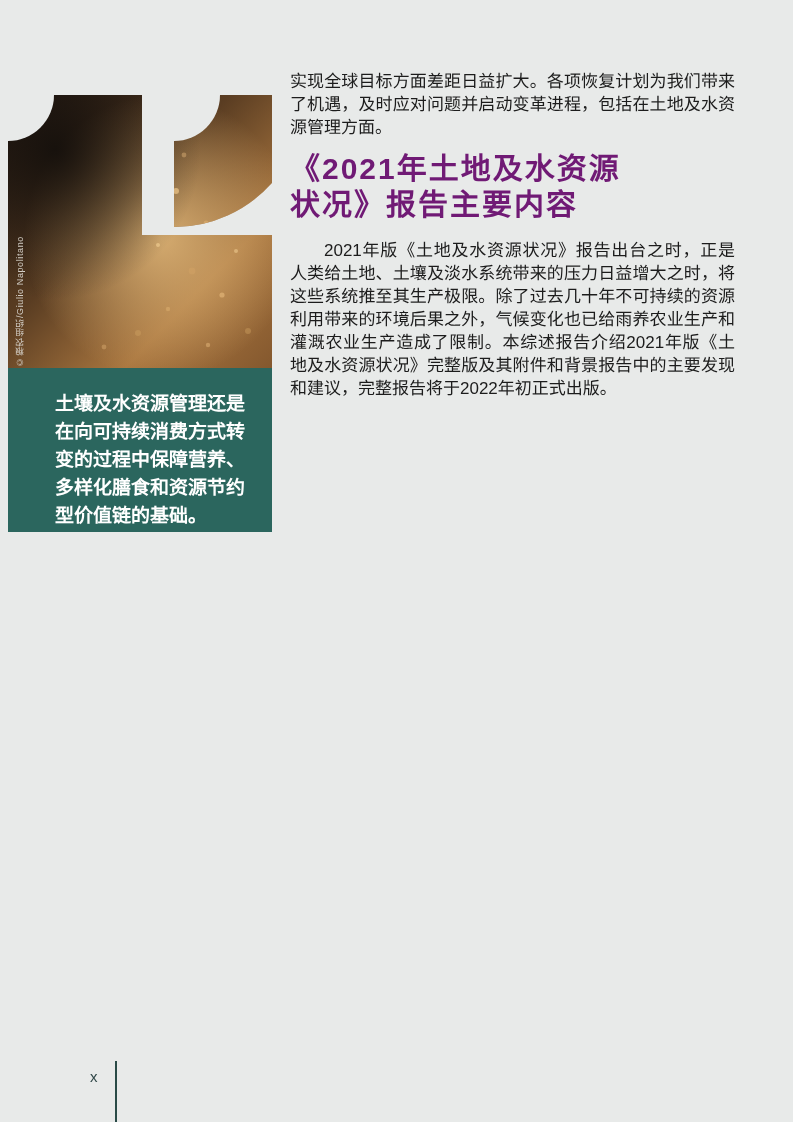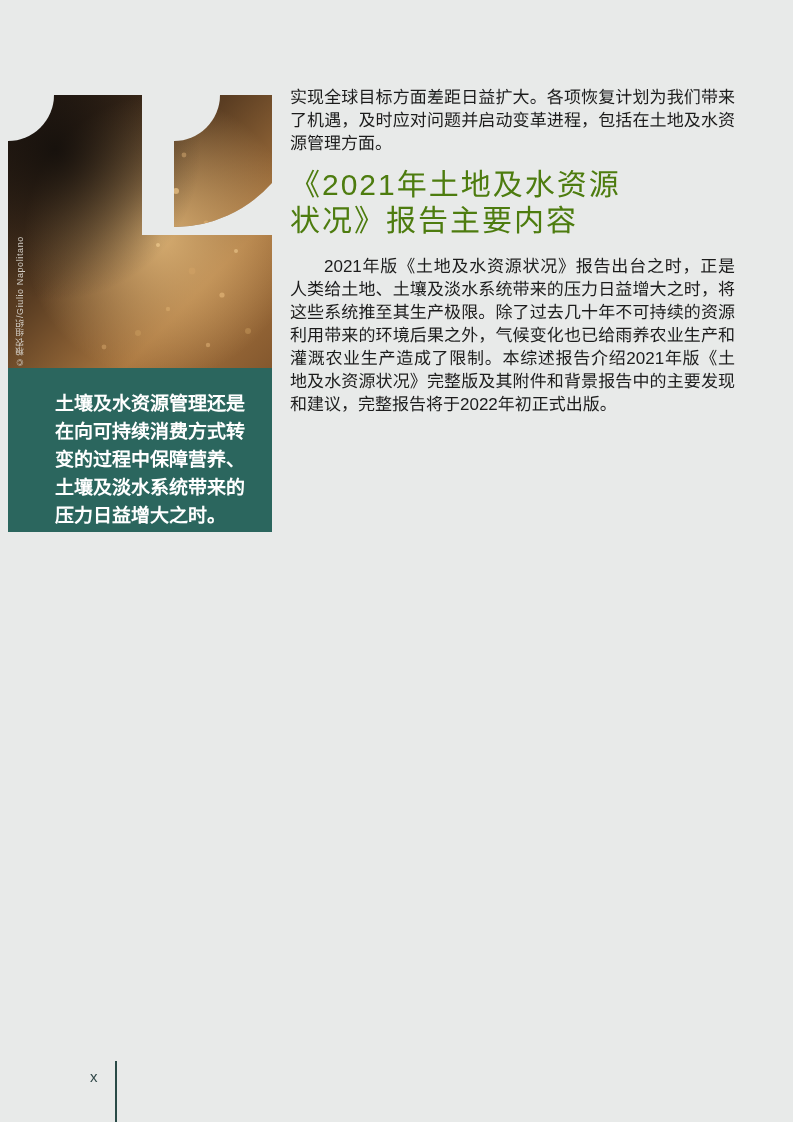--- a/index.html
+++ b/index.html
@@ -26,31 +26,31 @@
     background:#2b665e;
     padding:22px 26px 0 47px;
   }
   .quote-box p{
     margin:0;color:#ffffff;font-weight:bold;
     font-size:19px;line-height:28px;
   }
 
   
   .content{
-    position:absolute;left:75px;top:86px;width:660px;
+    position:absolute;left:75px;top:70px;width:660px;
     color:#1c1c1c;font-size:17px;line-height:23px;
     text-align:justify;
   }
   .wrap-spacer{float:left;width:215px;height:503px;}
   .content p.para{margin:0 0 12px 0;}
   .content p.indent{text-indent:2em;}
   h1.heading{
     margin:4px 0 16px 0;
-    color:#4d7c0f;font-size:30px;line-height:36px;
-    font-weight:normal;letter-spacing:2px;
+    color:#701a75;font-size:30px;line-height:36px;
+    font-weight:bold;letter-spacing:2px;
   }
 
   
   .page-number{
     position:absolute;left:90px;top:1068px;
     font-size:15px;color:#32494a;
   }
   .footer-rule{
     position:absolute;left:115px;top:1061px;
     width:2px;height:61px;background:#2a4b47;
@@ -102,21 +102,21 @@
           <circle cx="200" cy="250" r="2.2" fill="#e0b376" opacity="0.55"></circle>
           <circle cx="176" cy="60" r="2.4" fill="#caa06a" opacity="0.6"></circle>
         </g>
 
         <path d="M0,0 L46,0 A46,46 0 0 1 0,46 Z" fill="#e8eae9"></path>
         <path d="M166,0 L212,0 A46,46 0 0 1 166,46 Z" fill="#e8eae9"></path>
       </svg>
       <div class="photo-caption">©粮农组织/Giulio Napolitano</div>
     </div>
     <div class="quote-box">
-      <p>土壤及水资源管理还是在向可持续消费方式转变的过程中保障营养、土壤及淡水系统带来的压力日益增大之时。</p>
+      <p>土壤及水资源管理还是在向可持续消费方式转变的过程中保障营养、多样化膳食和资源节约型价值链的基础。</p>
     </div>
   </div>
 
   <div class="content">
     <div class="wrap-spacer"></div>
 
     <p class="para">实现全球目标方面差距日益扩大。各项恢复计划为我们带来了机遇，及时应对问题并启动变革进程，包括在土地及水资源管理方面。</p>
 
 
     <h1 class="heading"><span>《2021年土地及水资源</span><br><span>状况》报告主要内容</span></h1>

